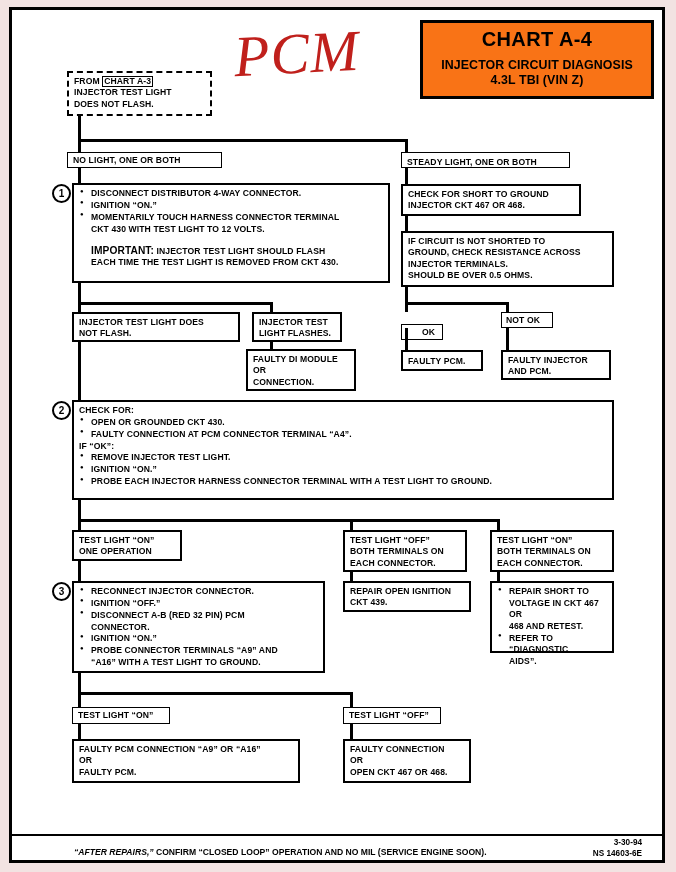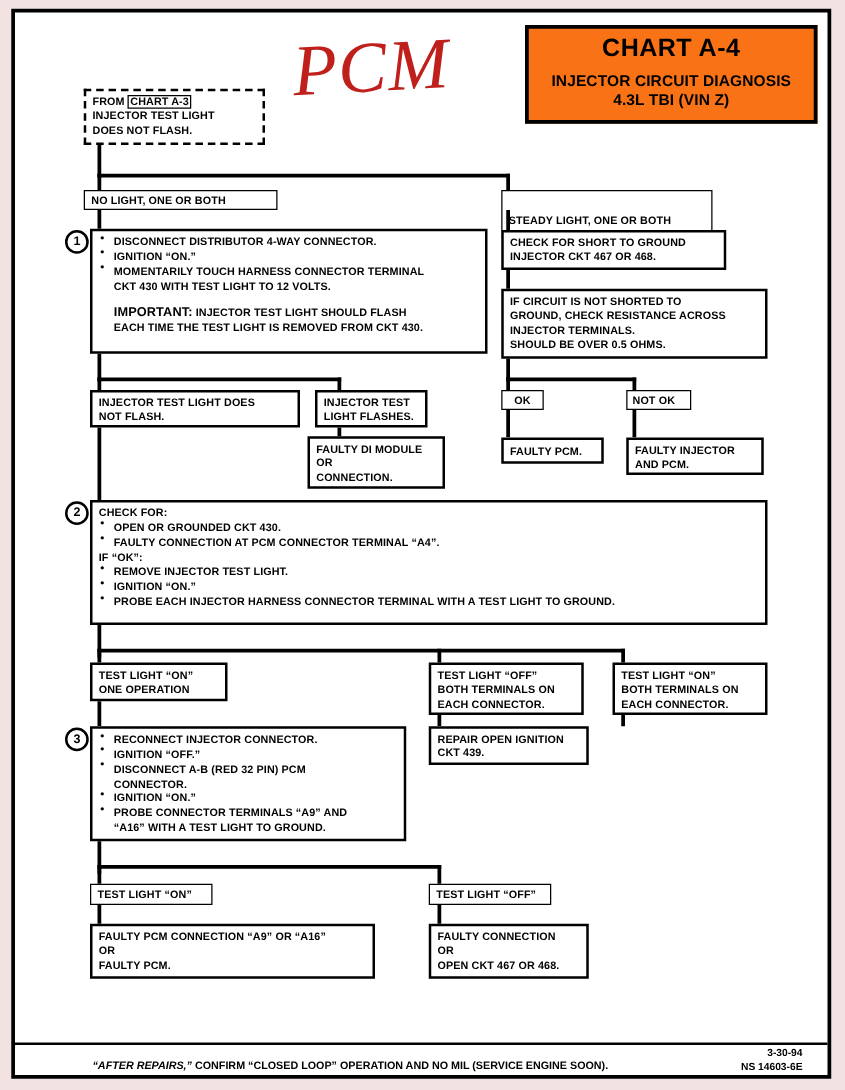--- a/index.html
+++ b/index.html
@@ -121,21 +121,21 @@
 
   <div class="line v" style="left:66px;top:106px;height:26px;"></div>
 
   <div class="line h" style="left:66px;top:129px;width:330px;"></div>
   <div class="line v" style="left:66px;top:129px;height:14px;"></div>
   <div class="line v" style="left:393px;top:129px;height:14px;"></div>
 
   <div class="box thin" style="left:55px;top:142px;width:155px;height:16px;padding:2px 5px;">
     <span>NO LIGHT, ONE OR BOTH</span>
   </div>
-  <div class="box thin" style="left:389px;top:142px;width:169px;height:16px;padding:18px 5px;">
+  <div class="box thin" style="left:389px;top:142px;width:169px;height:16px;padding:4px 5px;">
     <span>STEADY LIGHT, ONE OR BOTH</span>
   </div>
 
   <div class="line v" style="left:66px;top:158px;height:16px;"></div>
   <div class="line v" style="left:393px;top:158px;height:16px;"></div>
 
   <div class="circ" style="left:40px;top:174px;">1</div>
   <div class="box" style="left:60px;top:173px;width:318px;height:100px;">
     <ul class="b">
       <li class="bul">DISCONNECT DISTRIBUTOR 4-WAY CONNECTOR.</li>
@@ -161,21 +161,21 @@
     <div>GROUND, CHECK RESISTANCE ACROSS</div>
     <div>INJECTOR TERMINALS.</div>
     <div>SHOULD BE OVER 0.5 OHMS.</div>
   </div>
 
   <div class="line v" style="left:393px;top:277px;height:18px;"></div>
   <div class="line h" style="left:393px;top:292px;width:104px;"></div>
   <div class="line v" style="left:393px;top:292px;height:10px;"></div>
   <div class="line v" style="left:494px;top:292px;height:10px;"></div>
 
-  <div class="box thin" style="left:389px;top:302px;width:34px;height:16px;padding:2px 0;text-align:center;">
+  <div class="box thin" style="left:389px;top:314px;width:34px;height:16px;padding:2px 20px;">
     <span>OK</span>
   </div>
   <div class="box thin" style="left:489px;top:302px;width:52px;height:16px;padding:2px 4px;">
     <span>NOT OK</span>
   </div>
 
   <div class="line v" style="left:393px;top:318px;height:22px;"></div>
   <div class="line v" style="left:494px;top:318px;height:22px;"></div>
 
   <div class="box" style="left:389px;top:340px;width:82px;height:21px;padding:4px 5px;">
@@ -258,20 +258,29 @@
       <li class="bul">PROBE CONNECTOR TERMINALS “A9” AND</li>
       <li class="nb">“A16” WITH A TEST LIGHT TO GROUND.</li>
     </ul>
   </div>
 
   <div class="box" style="left:331px;top:571px;width:128px;height:31px;">
     <div>REPAIR OPEN IGNITION</div>
     <div>CKT 439.</div>
   </div>
 
+  <div class="box" style="left:478px;top:571px;width:124px;height:72px;">
+    <ul class="b">
+      <li class="bul">REPAIR SHORT TO</li>
+      <li class="nb">VOLTAGE IN CKT 467 OR</li>
+      <li class="nb">468 AND RETEST.</li>
+      <li class="bul">REFER TO “DIAGNOSTIC</li>
+      <li class="nb">AIDS”.</li>
+    </ul>
+  </div>
 
   <div class="line v" style="left:66px;top:663px;height:26px;"></div>
   <div class="line h" style="left:66px;top:682px;width:275px;"></div>
   <div class="line v" style="left:66px;top:682px;height:16px;"></div>
   <div class="line v" style="left:338px;top:682px;height:16px;"></div>
 
   <div class="box thin" style="left:60px;top:697px;width:98px;height:17px;padding:2px 5px;">
     <span>TEST LIGHT “ON”</span>
   </div>
   <div class="box thin" style="left:331px;top:697px;width:98px;height:17px;padding:2px 5px;">

